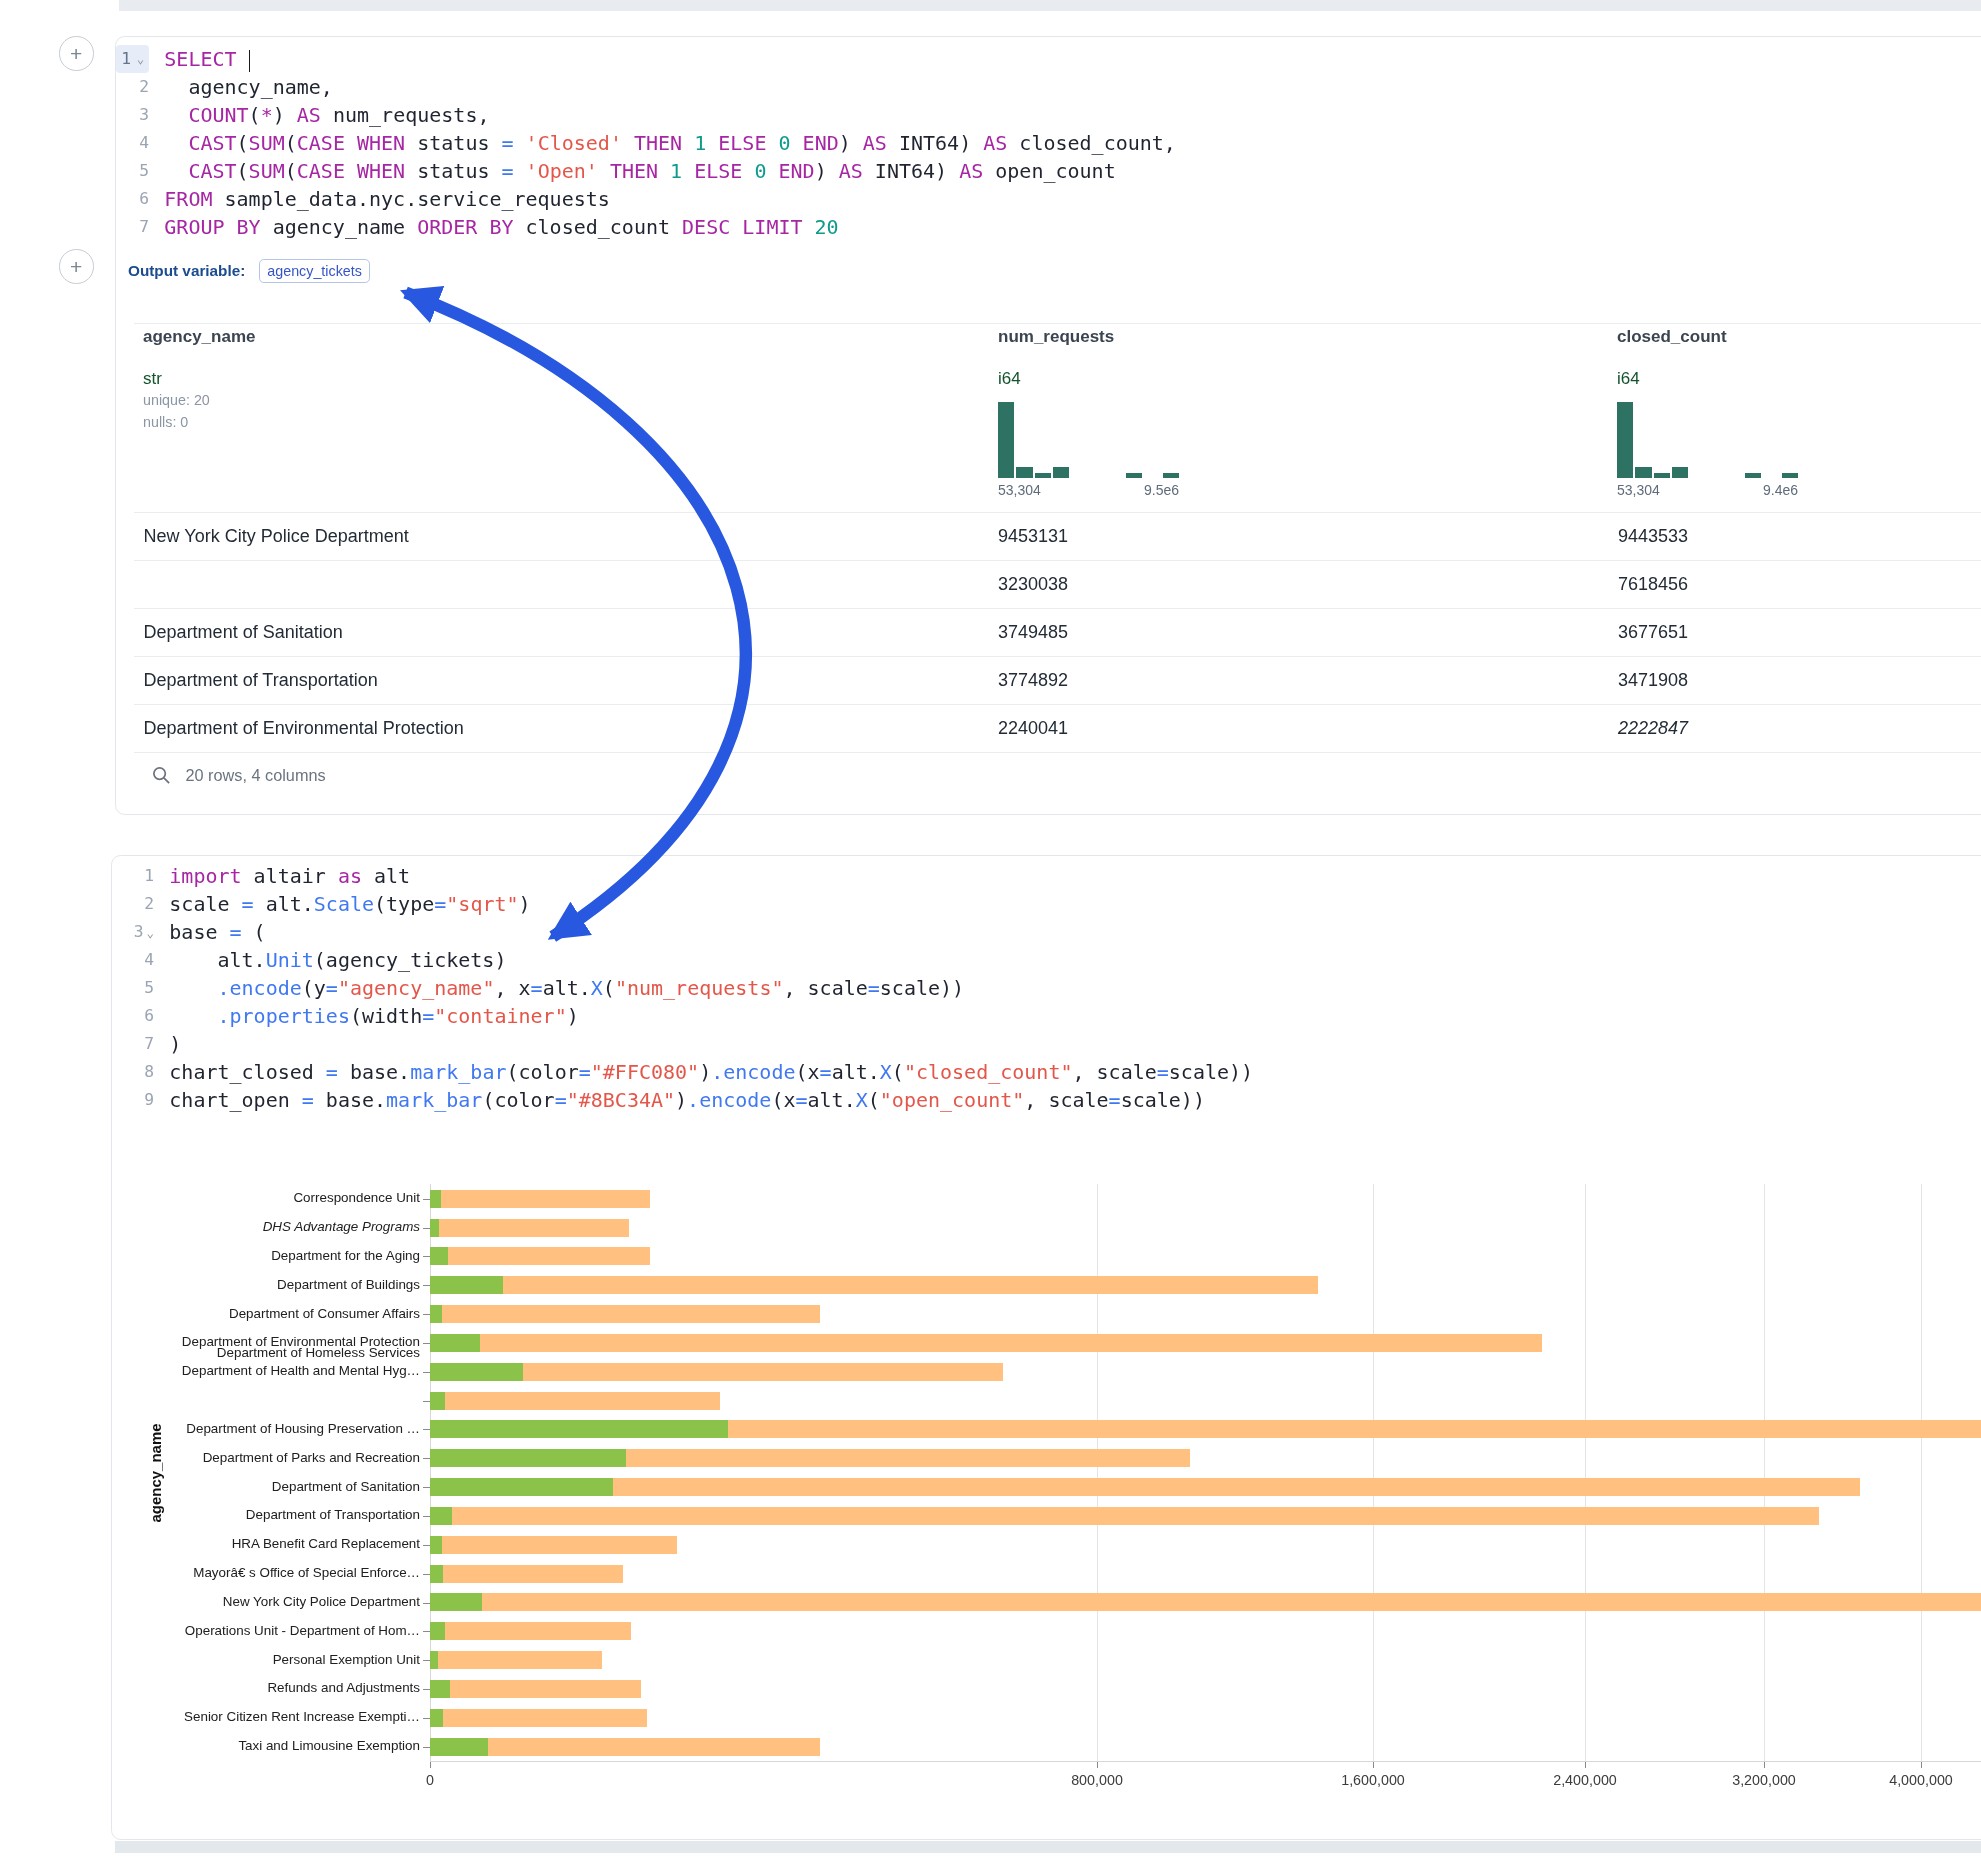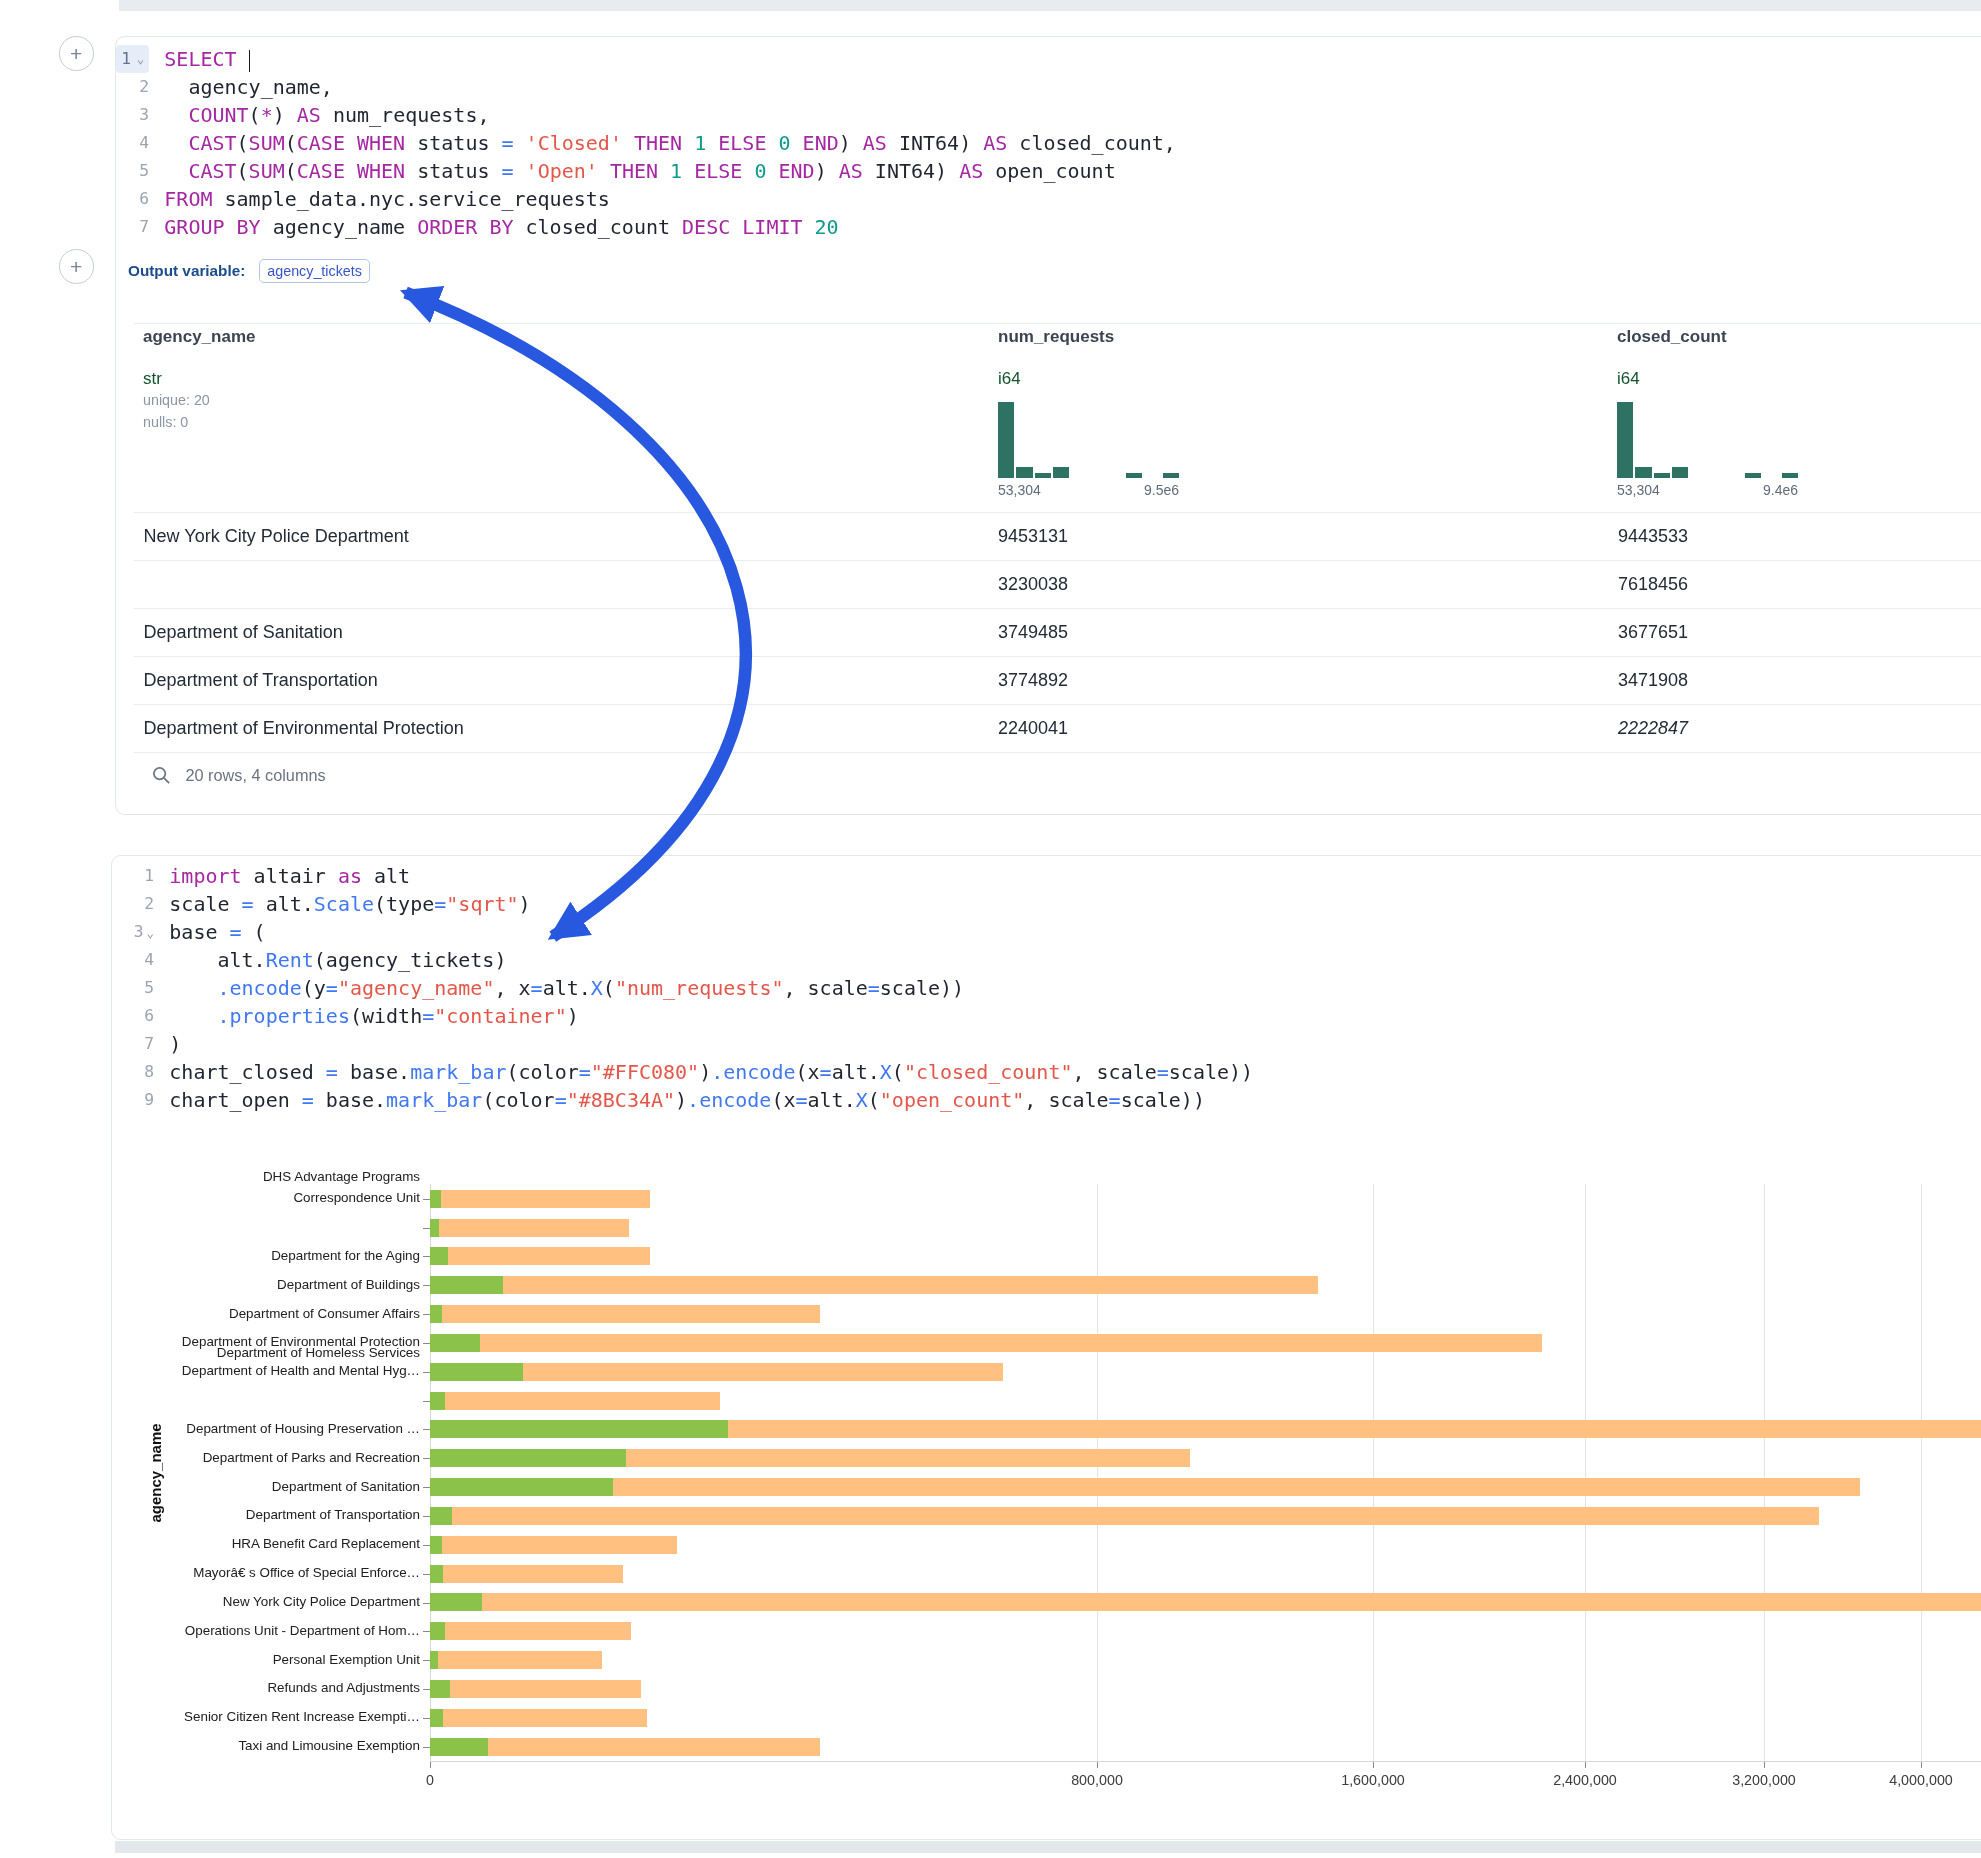--- a/index.html
+++ b/index.html
@@ -179,21 +179,21 @@
     </svg>
     <span>20 rows, 4 columns</span>
   </div>
 
   <div class="card" style="left:111px;top:855px;width:1954px;height:985px;"></div>
 
   <div id="py-code" class="code-block" style="left:99px;top:862px;">
       <div class="code-line"><span class="ln"><span>1</span></span><span class="code-text"><span class="tk-k">import</span><span class="tk-p"> altair </span><span class="tk-k">as</span><span class="tk-p"> alt</span></span></div>
       <div class="code-line"><span class="ln"><span>2</span></span><span class="code-text"><span class="tk-p">scale </span><span class="tk-o">=</span><span class="tk-p"> alt.</span><span class="tk-f">Scale</span><span class="tk-p">(type</span><span class="tk-o">=</span><span class="tk-s">"sqrt"</span><span class="tk-p">)</span></span></div>
       <div class="code-line"><span class="ln"><span>3<span class="fold">⌄</span></span></span><span class="code-text"><span class="tk-p">base </span><span class="tk-o">=</span><span class="tk-p"> (</span></span></div>
-      <div class="code-line"><span class="ln"><span>4</span></span><span class="code-text"><span class="tk-p">    alt.</span><span class="tk-f">Rent</span><span class="tk-p">(agency_tickets)</span></span></div>
+      <div class="code-line"><span class="ln"><span>4</span></span><span class="code-text"><span class="tk-p">    alt.</span><span class="tk-f">Unit</span><span class="tk-p">(agency_tickets)</span></span></div>
       <div class="code-line"><span class="ln"><span>5</span></span><span class="code-text"><span class="tk-p">    </span><span class="tk-f">.encode</span><span class="tk-p">(y</span><span class="tk-o">=</span><span class="tk-s">"agency_name"</span><span class="tk-p">, x</span><span class="tk-o">=</span><span class="tk-p">alt.</span><span class="tk-f">X</span><span class="tk-p">(</span><span class="tk-s">"num_requests"</span><span class="tk-p">, scale</span><span class="tk-o">=</span><span class="tk-p">scale))</span></span></div>
       <div class="code-line"><span class="ln"><span>6</span></span><span class="code-text"><span class="tk-p">    </span><span class="tk-f">.properties</span><span class="tk-p">(width</span><span class="tk-o">=</span><span class="tk-s">"container"</span><span class="tk-p">)</span></span></div>
       <div class="code-line"><span class="ln"><span>7</span></span><span class="code-text"><span class="tk-p">)</span></span></div>
       <div class="code-line"><span class="ln"><span>8</span></span><span class="code-text"><span class="tk-p">chart_closed </span><span class="tk-o">=</span><span class="tk-p"> base.</span><span class="tk-f">mark_bar</span><span class="tk-p">(color</span><span class="tk-o">=</span><span class="tk-s">"#FFC080"</span><span class="tk-p">)</span><span class="tk-f">.encode</span><span class="tk-p">(x</span><span class="tk-o">=</span><span class="tk-p">alt.</span><span class="tk-f">X</span><span class="tk-p">(</span><span class="tk-s">"closed_count"</span><span class="tk-p">, scale</span><span class="tk-o">=</span><span class="tk-p">scale))</span></span></div>
       <div class="code-line"><span class="ln"><span>9</span></span><span class="code-text"><span class="tk-p">chart_open </span><span class="tk-o">=</span><span class="tk-p"> base.</span><span class="tk-f">mark_bar</span><span class="tk-p">(color</span><span class="tk-o">=</span><span class="tk-s">"#8BC34A"</span><span class="tk-p">)</span><span class="tk-f">.encode</span><span class="tk-p">(x</span><span class="tk-o">=</span><span class="tk-p">alt.</span><span class="tk-f">X</span><span class="tk-p">(</span><span class="tk-s">"open_count"</span><span class="tk-p">, scale</span><span class="tk-o">=</span><span class="tk-p">scale))</span></span></div>
     </div>
 
   <div id="chart-layer">
       <div class="xtick" style="left: 430px; top: 1761px;"></div>
       <div class="xlabel" style="left: 430px; top: 1772px;">0</div>
@@ -211,21 +211,21 @@
       <div class="xlabel" style="left: 1764px; top: 1772px;">3,200,000</div>
       <div class="grid" style="left: 1921px; top: 1184px; height: 577px;"></div>
       <div class="xtick" style="left: 1921px; top: 1761px;"></div>
       <div class="xlabel" style="left: 1921px; top: 1772px;">4,000,000</div>
       <div class="axisline" style="left: 430px; top: 1761px; width: 1551px; height: 1.4px;"></div>
       <div class="axisline" style="left: 430px; top: 1184px; width: 1.4px; height: 577px;"></div>
       <div class="ylabel" style="top: 1190px;">Correspondence Unit</div>
       <div class="ytick" style="left: 423px; top: 1199px;"></div>
       <div class="bar" style="left: 430px; top: 1190px; width: 220px; background: rgb(255, 192, 128);"></div>
       <div class="bar" style="left: 430px; top: 1190px; width: 10.5px; background: rgb(139, 195, 74);"></div>
-      <div class="ylabel" style="top: 1169px;">DHS Advantage Programs</div>
+      <div class="ylabel" style="top: 1219px; font-style: italic;">DHS Advantage Programs</div>
       <div class="ytick" style="left: 423px; top: 1228px;"></div>
       <div class="bar" style="left: 430px; top: 1219px; width: 199px; background: rgb(255, 192, 128);"></div>
       <div class="bar" style="left: 430px; top: 1219px; width: 9px; background: rgb(139, 195, 74);"></div>
       <div class="ylabel" style="top: 1248px;">Department for the Aging</div>
       <div class="ytick" style="left: 423px; top: 1256px;"></div>
       <div class="bar" style="left: 430px; top: 1247px; width: 220px; background: rgb(255, 192, 128);"></div>
       <div class="bar" style="left: 430px; top: 1247px; width: 18px; background: rgb(139, 195, 74);"></div>
       <div class="ylabel" style="top: 1277px;">Department of Buildings</div>
       <div class="ytick" style="left: 423px; top: 1285px;"></div>
       <div class="bar" style="left: 430px; top: 1276px; width: 888px; background: rgb(255, 192, 128);"></div>

